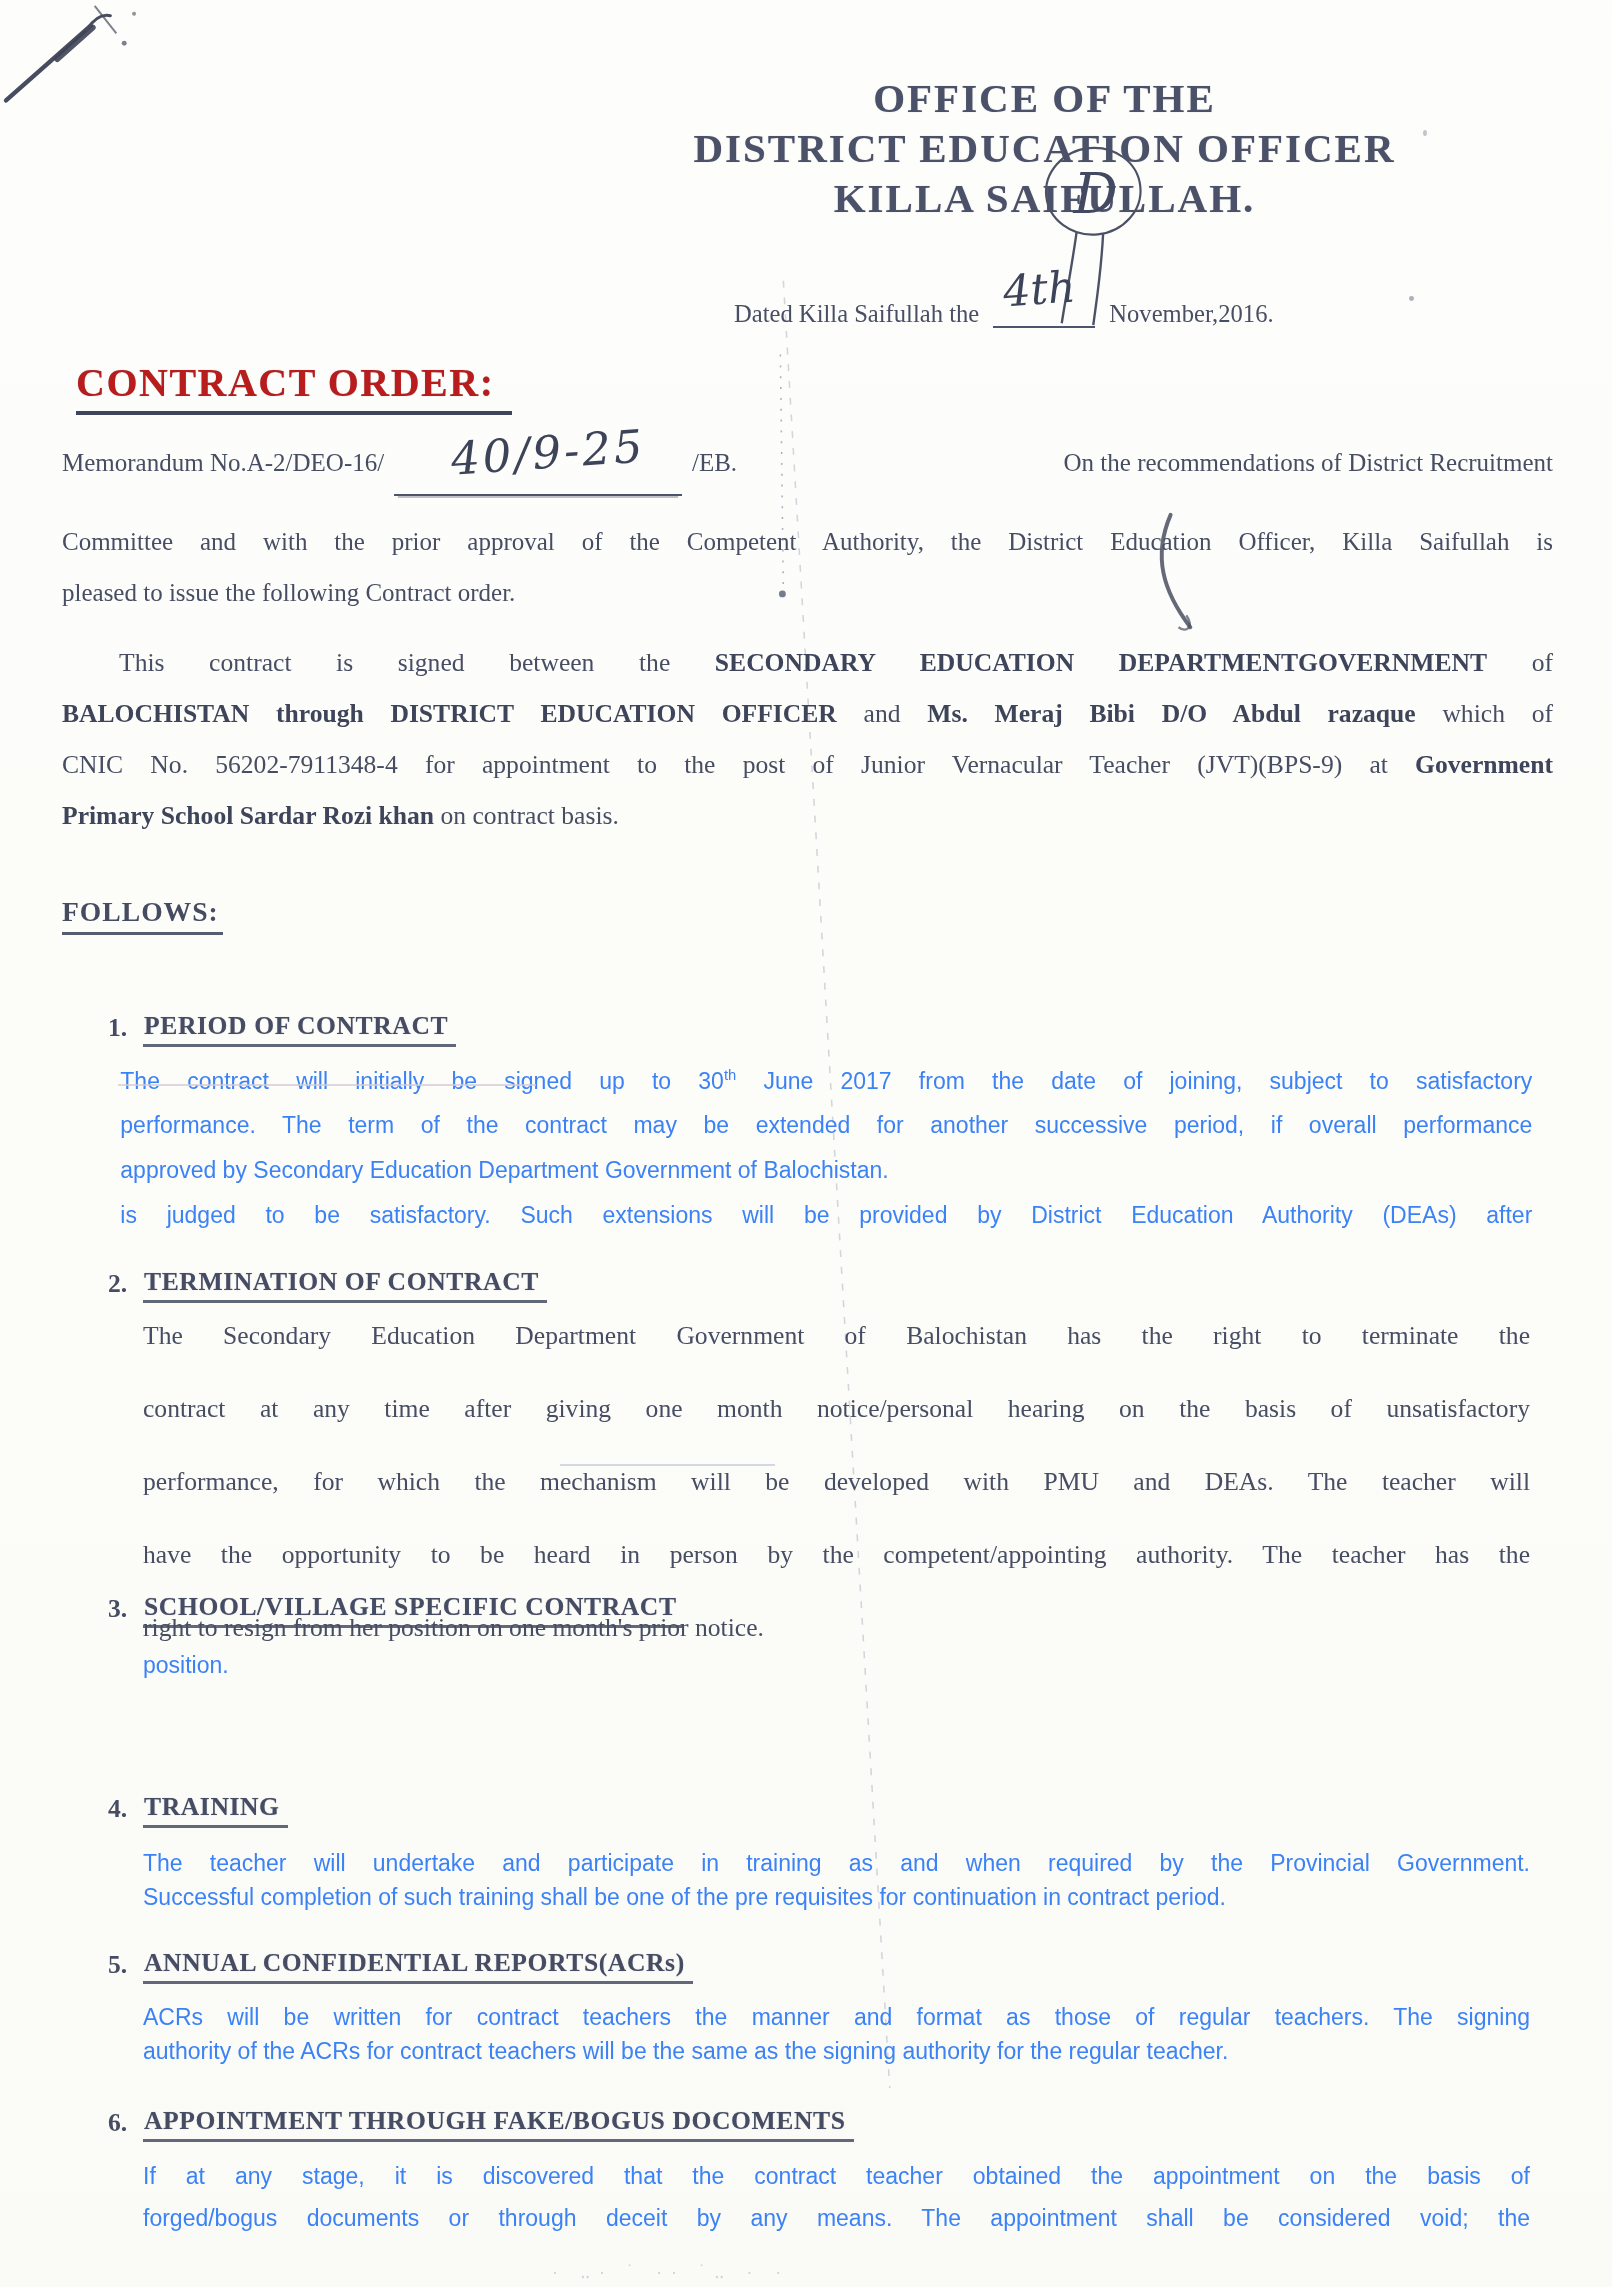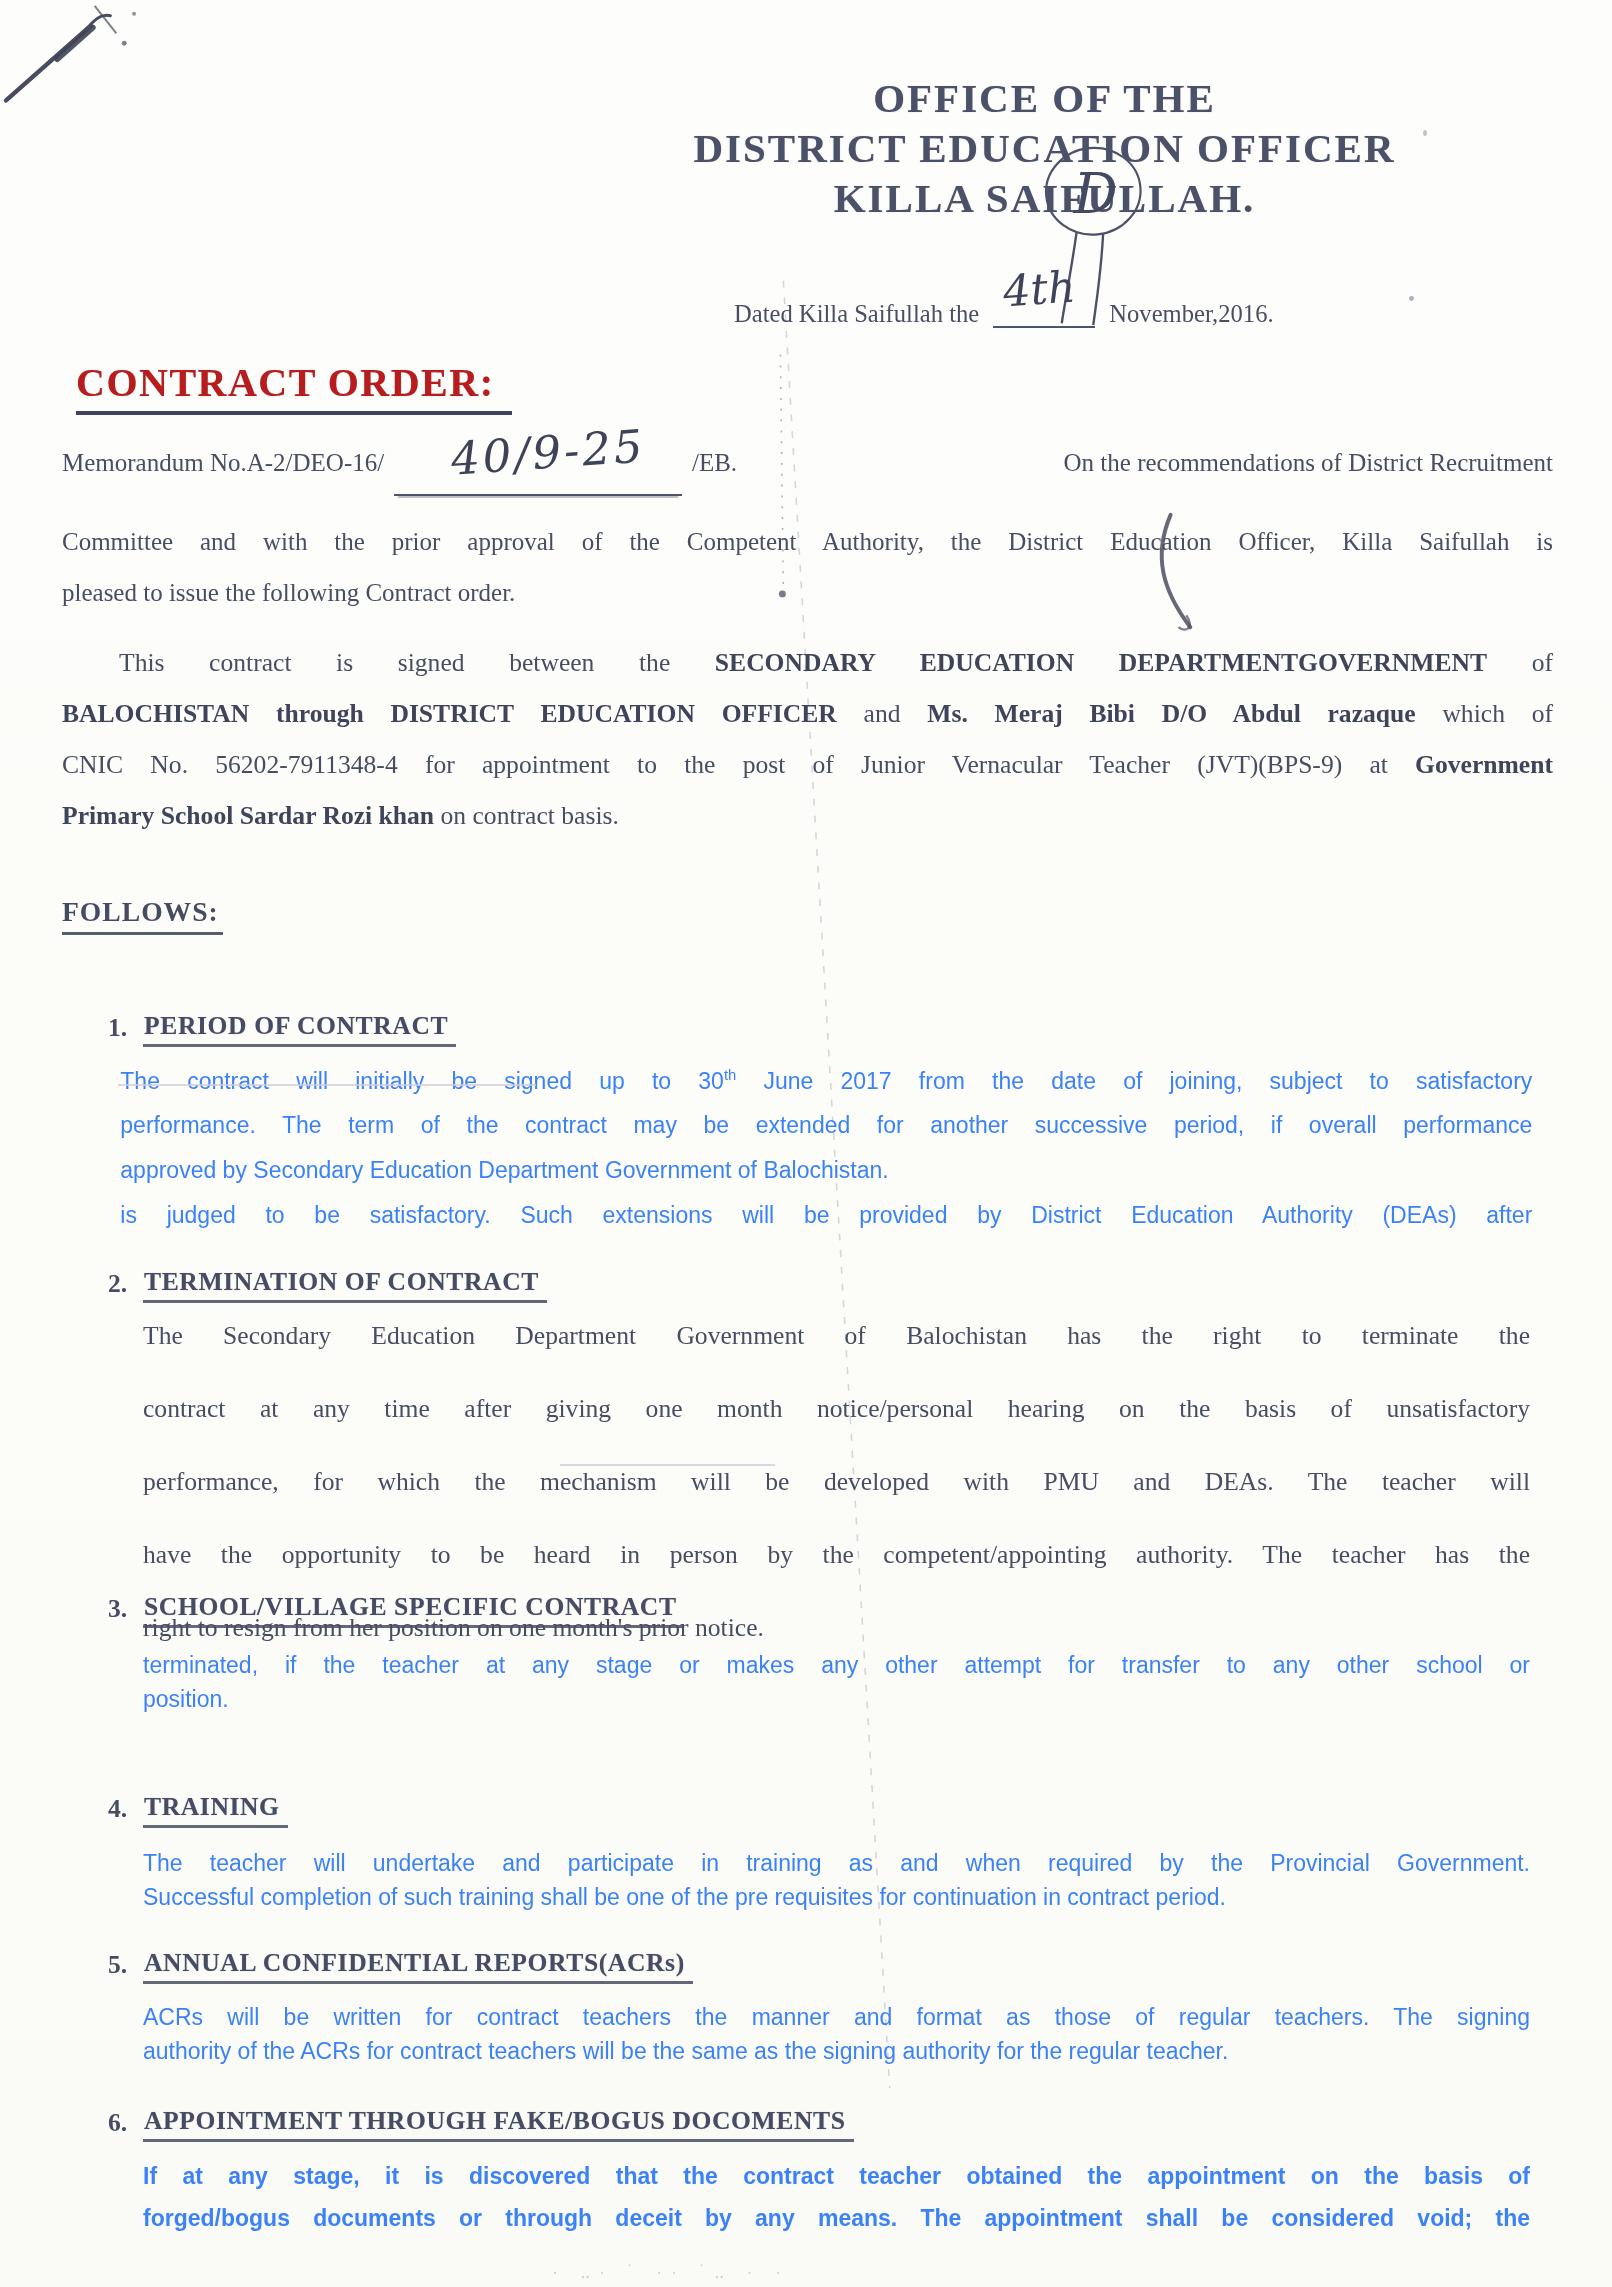--- a/index.html
+++ b/index.html
@@ -177,21 +177,20 @@
     <div class="bl">performance, for which the mechanism will be developed with PMU and DEAs.  The teacher will</div>
     <div class="bl">have the opportunity to be heard in person by the competent/appointing authority. The teacher has the</div>
     <div class="bl last">right to resign from her position on one month's prior notice.</div>
   </div>
 </section>
 
 <section class="sec s3" style="top:1592px;">
   <div class="sec-num serif">3.</div>
   <span class="sec-title serif">SCHOOL/VILLAGE SPECIFIC CONTRACT</span>
   <div class="sec-body body-sans" style="margin-top:23.6px;">
-    <div class="bl">terminated, if the teacher at any stage or makes any other attempt for transfer to any other school or</div>
     <div class="bl last">position.</div>
   </div>
 </section>
 
 <section class="sec s4" style="top:1792px;">
   <div class="sec-num serif">4.</div>
   <span class="sec-title serif">TRAINING</span>
   <div class="sec-body body-sans" style="margin-top:21.7px;">
     <div class="bl">The teacher will undertake and participate in training as and when required by the Provincial Government.</div>
     <div class="bl last">Successful completion of such training shall be one of the pre requisites for continuation in contract period.</div>
@@ -203,21 +202,21 @@
   <span class="sec-title serif">ANNUAL CONFIDENTIAL REPORTS(ACRs)</span>
   <div class="sec-body body-sans" style="margin-top:19.7px;">
     <div class="bl">ACRs will be written for contract teachers the manner and format as those of regular teachers. The signing</div>
     <div class="bl last">authority of the ACRs for contract teachers will be the same as the signing authority for the regular teacher.</div>
   </div>
 </section>
 
 <section class="sec s6" style="top:2106px;">
   <div class="sec-num serif">6.</div>
   <span class="sec-title serif">APPOINTMENT THROUGH FAKE/BOGUS DOCOMENTS</span>
-  <div class="sec-body body-sans" style="margin-top:20.7px;font-weight:bold;">
+  <div class="sec-body body-sans" style="margin-top:20.7px;">
     <div class="bl">If at any stage, it is discovered that the contract teacher obtained the appointment on the basis of</div>
     <div class="bl">forged/bogus documents or through deceit by any means. The appointment shall be considered void; the</div>
   </div>
 </section>
 
 <div class="abs strike-artifact"></div>
 <div class="abs pmu-underline"></div>
 <div class="abs speck1"></div>
 <div class="abs speck2"></div>
 <div class="abs ghost">· ‥· ˙  ·· ˙‥ ·  ·</div>

